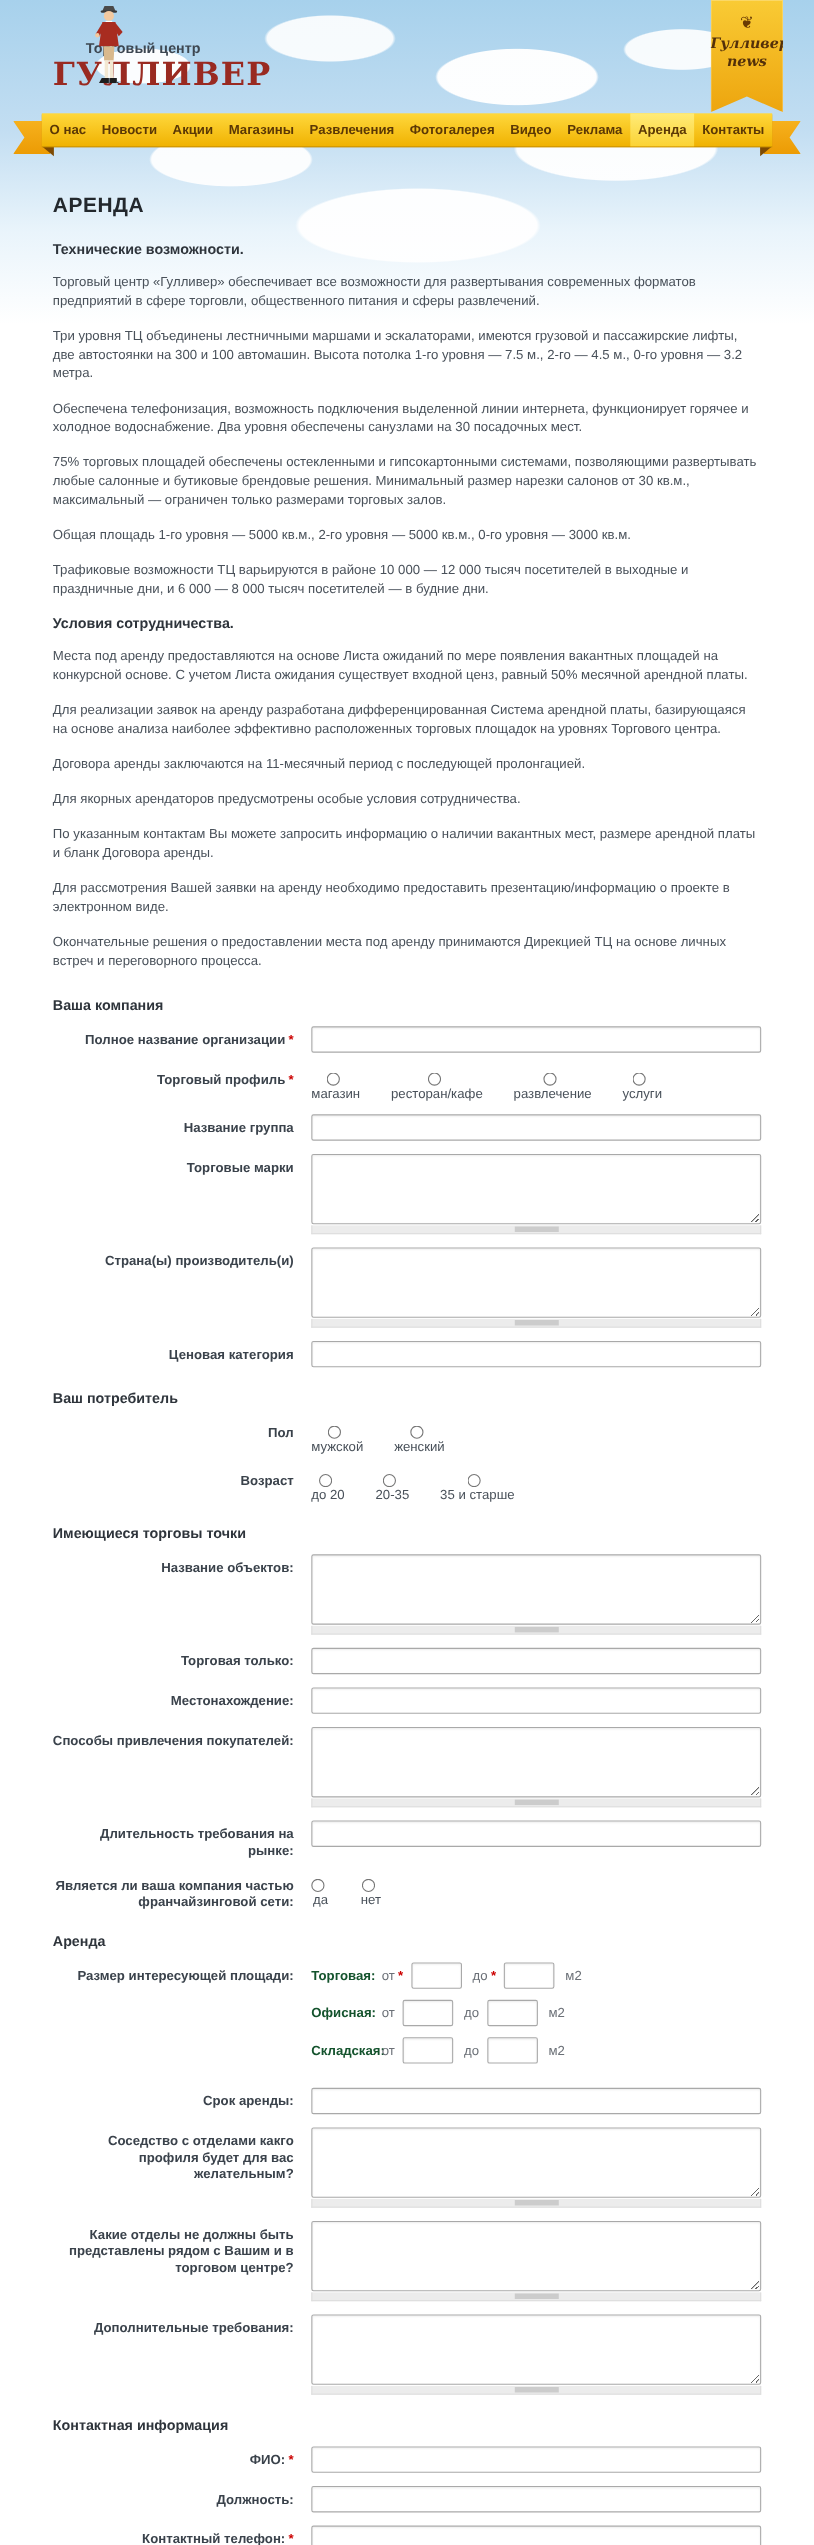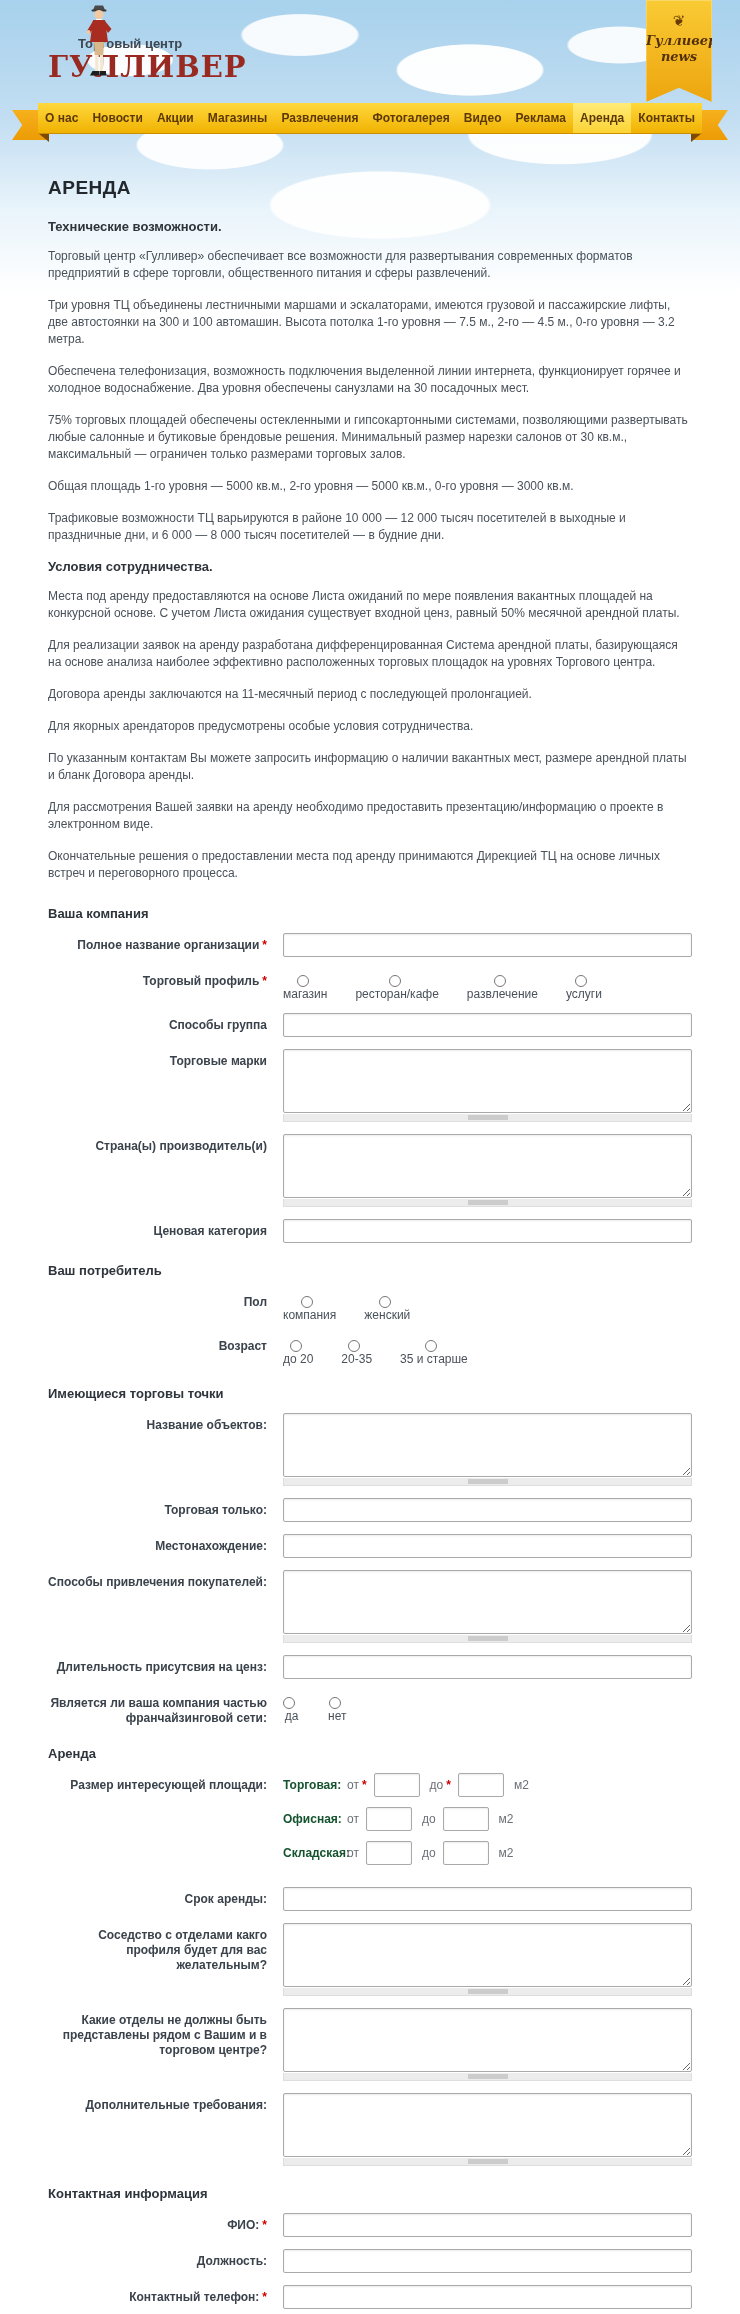--- a/index.html
+++ b/index.html
@@ -170,21 +170,21 @@
               <span>развлечение</span>
             </label>
           <label class="radio">
               <input type="radio" name="profile" style="">
               <span>услуги</span>
             </label>
         </div>
       </div>
 
       <div class="row">
-        <div class="lab">Способы группа</div>
+        <div class="lab">Название группа</div>
         <div class="ctl"><input type="text" class="ti" style=""></div>
       </div>
 
       <div class="row">
         <div class="lab">Торговые марки</div>
         <div class="ctl">
           <textarea class="ta" style=""></textarea>
           <div class="strip"></div>
         </div>
       </div>
@@ -202,21 +202,21 @@
         <div class="ctl"><input type="text" class="ti" style=""></div>
       </div>
 
       <div class="fsec">Ваш потребитель</div>
 
       <div class="row">
         <div class="lab">Пол</div>
         <div class="ctl radios">
           <label class="radio">
               <input type="radio" name="gender" style="">
-              <span>компания</span>
+              <span>мужской</span>
             </label>
           <label class="radio">
               <input type="radio" name="gender" style="">
               <span>женский</span>
             </label>
         </div>
       </div>
 
       <div class="row">
         <div class="lab">Возраст</div>
@@ -258,21 +258,21 @@
 
       <div class="row">
         <div class="lab">Способы привлечения покупателей:</div>
         <div class="ctl">
           <textarea class="ta" style=""></textarea>
           <div class="strip"></div>
         </div>
       </div>
 
       <div class="row">
-        <div class="lab">Длительность присутсвия на ценз:</div>
+        <div class="lab">Длительность требования на рынке:</div>
         <div class="ctl"><input type="text" class="ti" style=""></div>
       </div>
 
       <div class="row">
         <div class="lab">Является ли ваша компания частью франчайзинговой сети:</div>
         <div class="ctl radios">
           <label class="radio">
               <input type="radio" name="franchise" style="">
               <span>да</span>
             </label>

